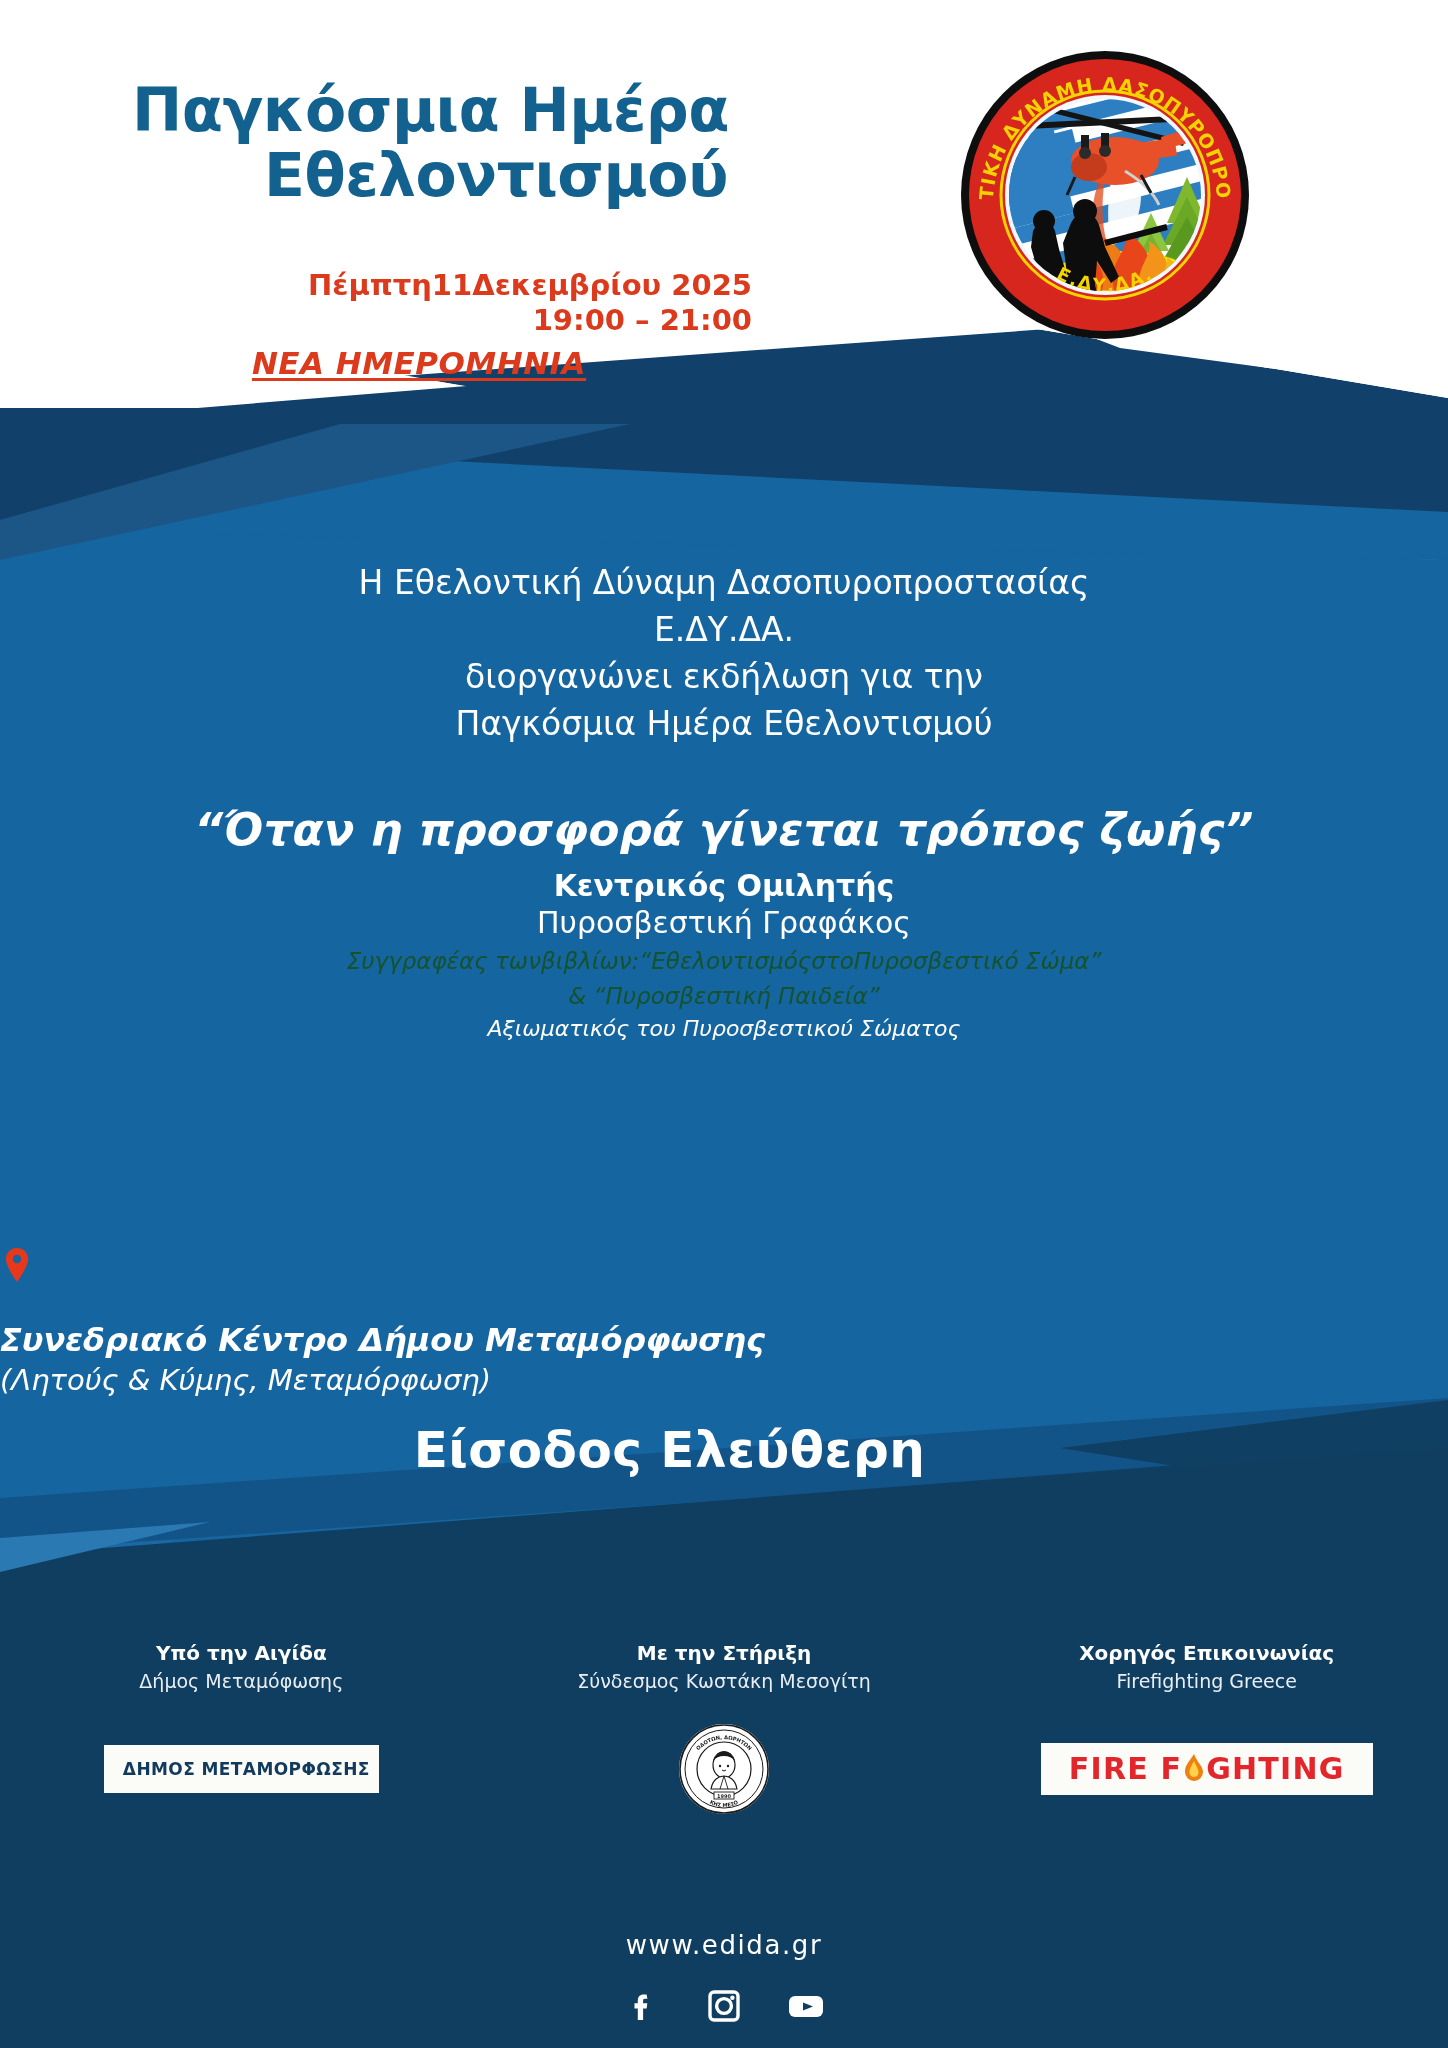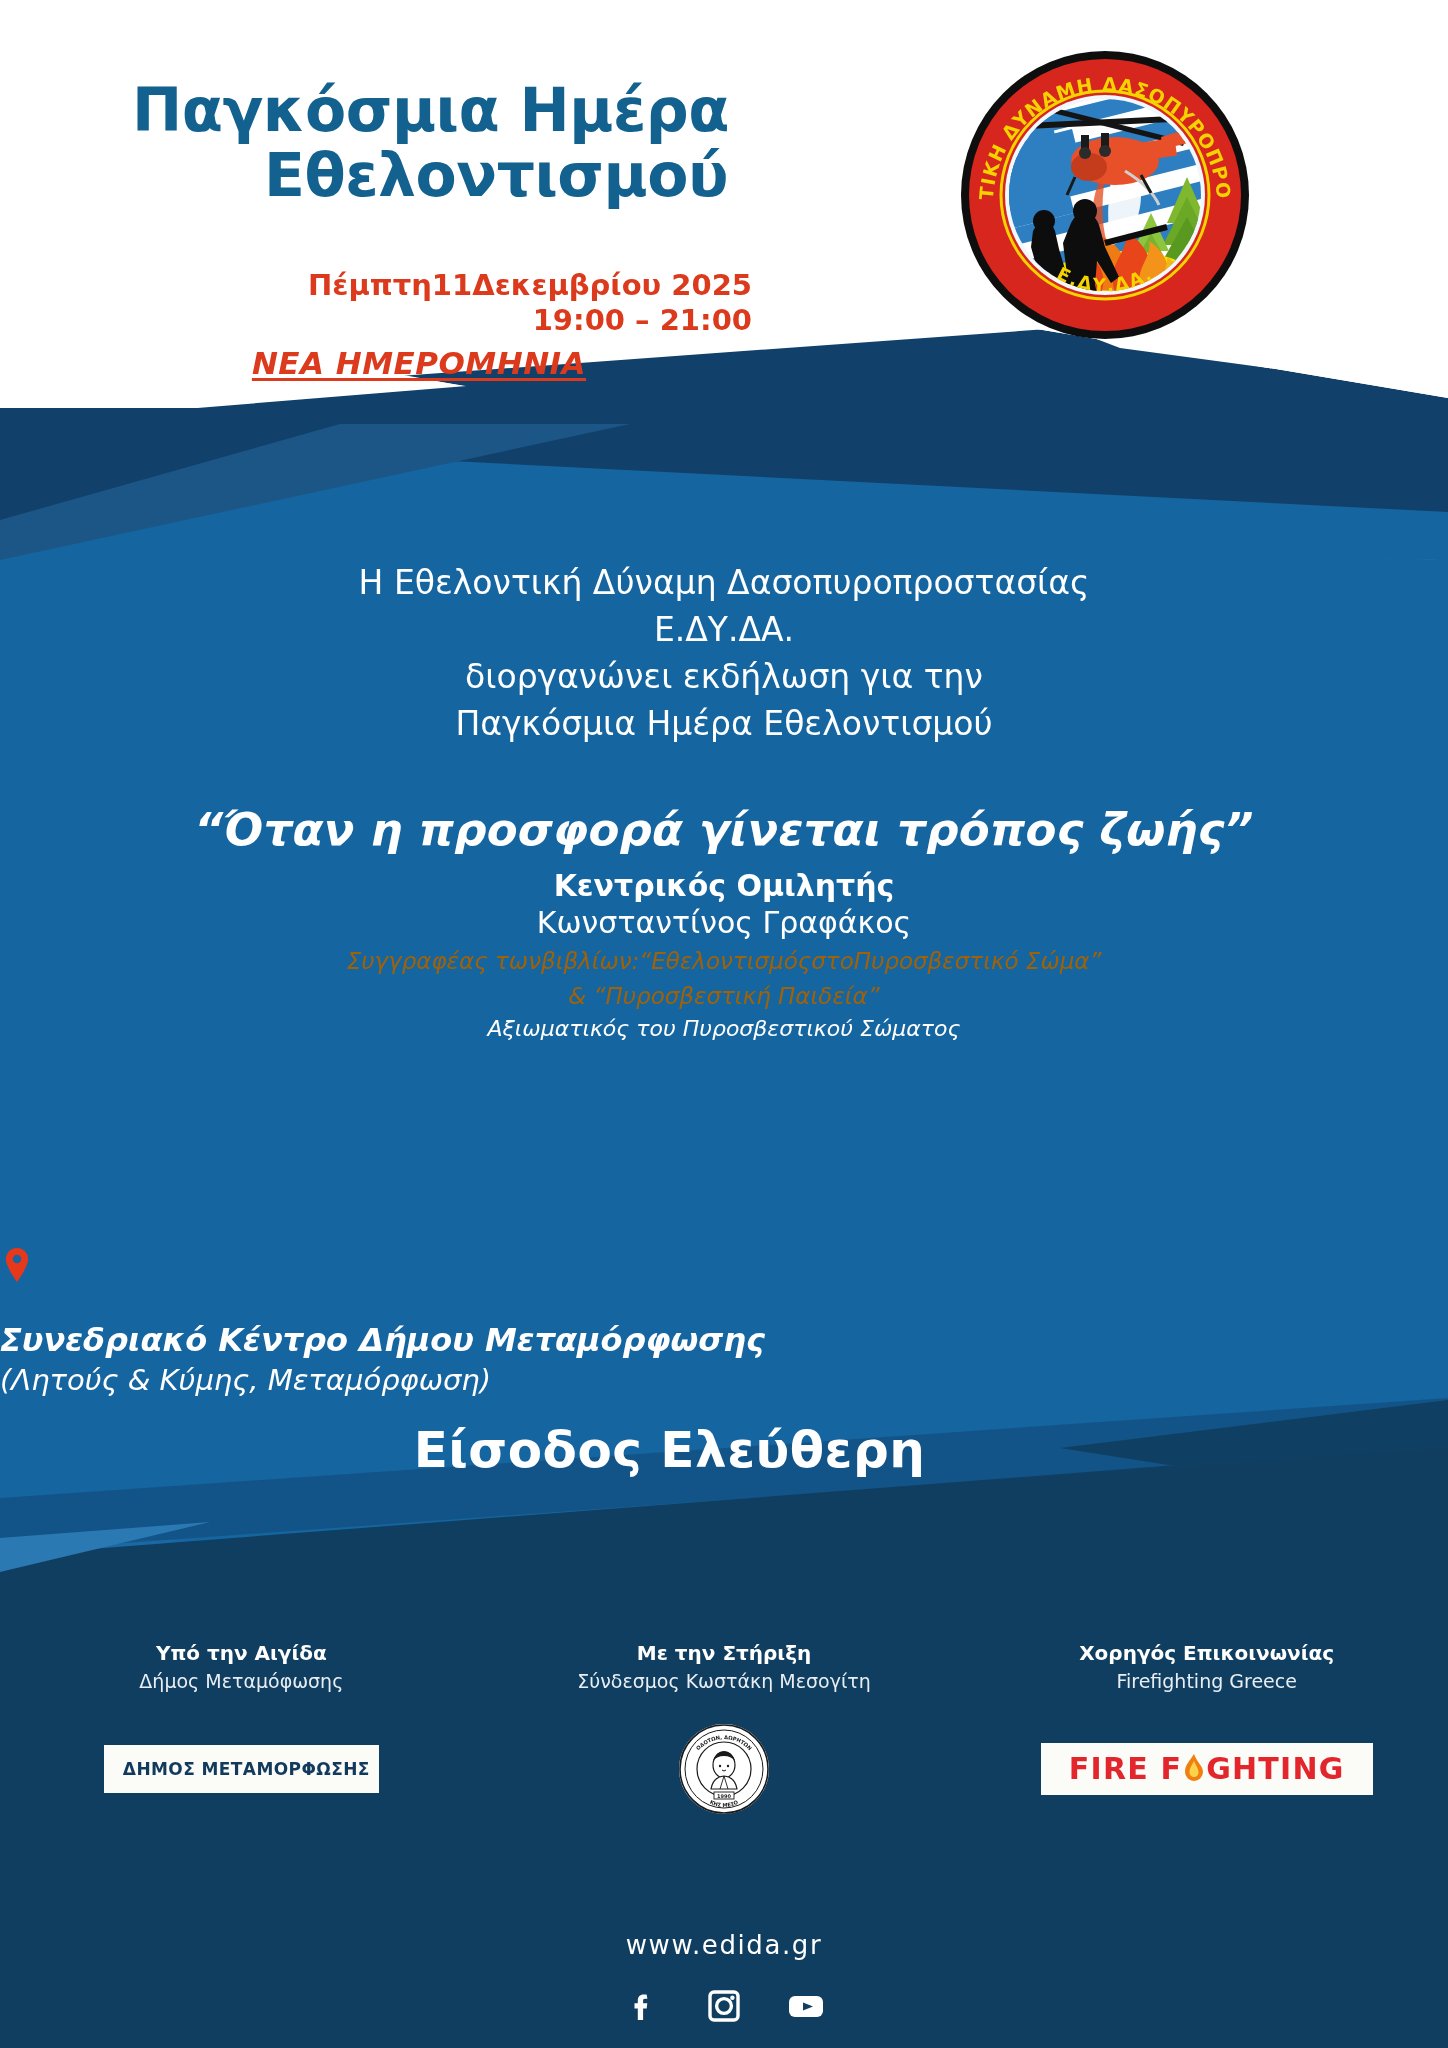--- a/index.html
+++ b/index.html
@@ -46,21 +46,21 @@
 
   .quote {
     margin-top:56px;
     color:#ffffff; font-size:45px; font-weight:bold; font-style:italic;
     letter-spacing:0.2px;
   }
 
   .speaker-role { margin-top:12px; color:#ffffff; font-size:30px; font-weight:bold; }
   .speaker-name { color:#ffffff; font-size:30px; font-weight:400; line-height:1.3; }
   .speaker-books {
-    margin-top:5px; color:#a16207; font-size:23px; font-style:italic; line-height:1.28;
+    margin-top:5px; color:#14532d; font-size:23px; font-style:italic; line-height:1.28;
   }
   .speaker-rank { margin-top:5px; color:#ffffff; font-size:22px; font-style:italic; }
 
   
   .venue { position:absolute; left:0; top:1238px; width:1448px; z-index:5; }
   .venue-row { display:flex; align-items:flex-start; justify-content:flex-end; gap:40px;flex-direction:column; }
   .pin { width:34px; height:52px; flex:0 0 34px; margin-top:10px; }
   .venue-text { text-align:left; }
   .venue-name {
     color:#ffffff; font-size:32px; font-weight:bold; font-style:italic; line-height:1.18;
@@ -273,21 +273,21 @@
 
   <div class="body-wrap">
     <div class="intro">Η Εθελοντική Δύναμη Δασοπυροπροστασίας</div>
     <div class="intro">Ε.ΔΥ.ΔΑ.</div>
     <div class="intro">διοργανώνει εκδήλωση για την</div>
     <div class="intro">Παγκόσμια Ημέρα Εθελοντισμού</div>
 
     <div class="quote">“Όταν η προσφορά γίνεται τρόπος ζωής”</div>
 
     <div class="speaker-role">Κεντρικός Ομιλητής</div>
-    <div class="speaker-name">Κωνσταντίνος Γραφάκος</div>
+    <div class="speaker-name">Πυροσβεστική Γραφάκος</div>
     <div class="speaker-books">Συγγραφέας τωνβιβλίων:“ΕθελοντισμόςστοΠυροσβεστικό Σώμα”</div>
     <div class="speaker-books">&amp; “Πυροσβεστική Παιδεία”</div>
     <div class="speaker-rank">Αξιωματικός του Πυροσβεστικού Σώματος</div>
   </div>
 
   <div class="venue">
     <div class="venue-row">
       <svg class="pin" viewBox="0 0 34 52">
         <path d="M17 0 C7.6 0 0 7.6 0 17 c0 12 17 35 17 35 s17 -23 17 -35 C34 7.6 26.4 0 17 0 Z" fill="#e8381c"></path>
         <circle cx="17" cy="17" r="6.5" fill="#1565a0"></circle>

